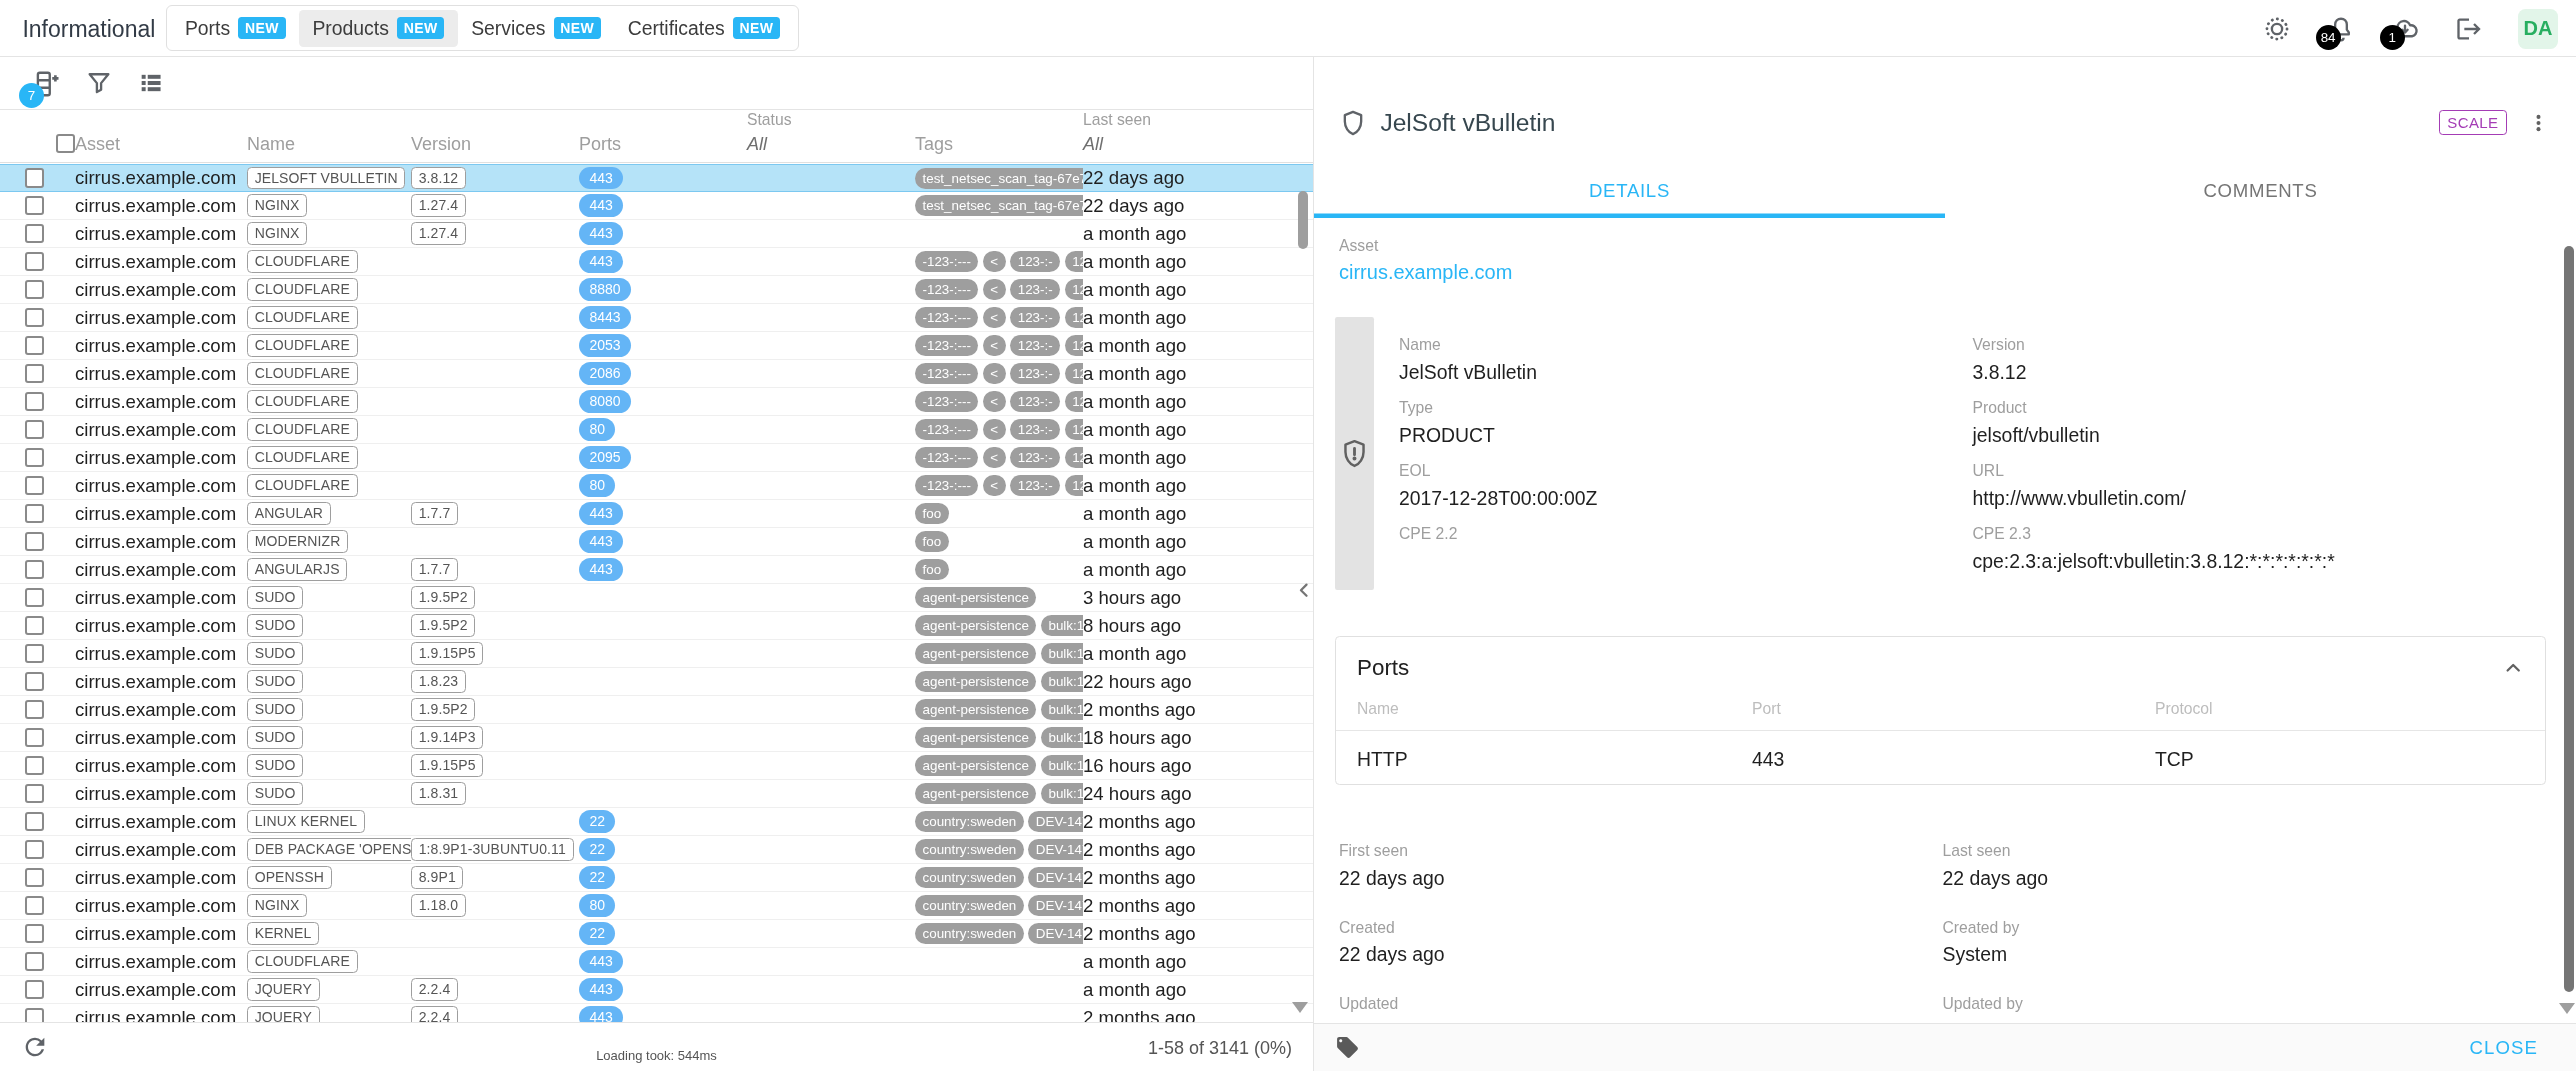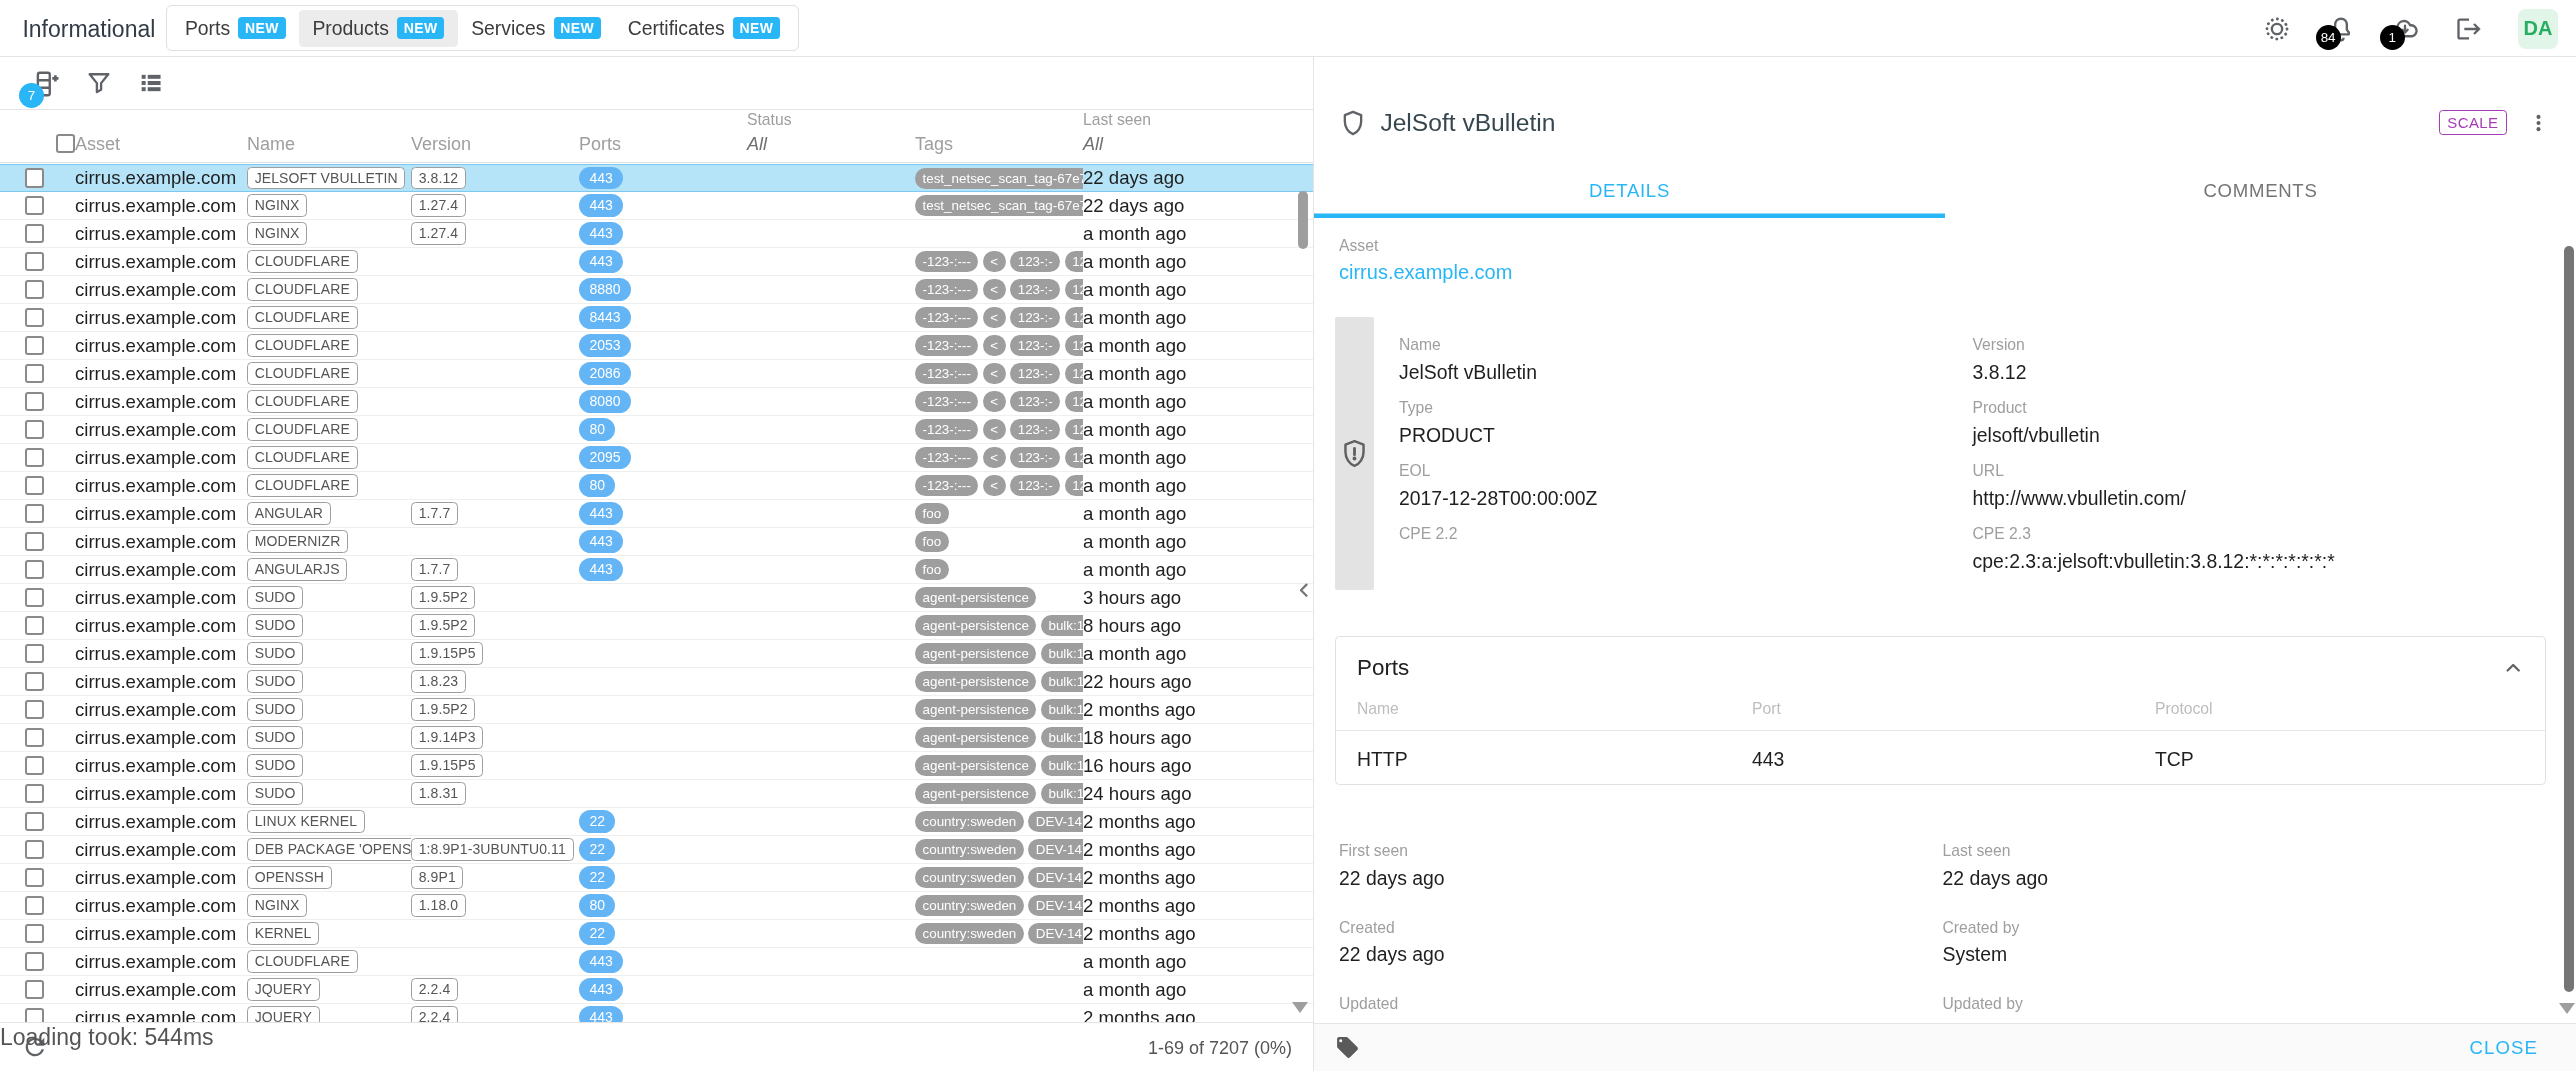--- a/index.html
+++ b/index.html
@@ -67,22 +67,22 @@
 
   .t-thumb { position:absolute; left:1298px; top:191px; width:9.7px; height:58px;
              background:#9E9E9E; border-radius:5.2px; cursor:pointer; }
   .t-down { position:absolute; left:1292px; top:1002px; width:0; height:0; cursor:pointer;
             border-left:8.2px solid transparent; border-right:8.2px solid transparent;
             border-top:11.2px solid #9E9E9E; }
 
   .left-footer { position:absolute; bottom:0; left:0; width:1313px; height:49px;
                  border-top:0.7px solid #e4e4e4; background:#fff; }
   .refresh { position:absolute; left:21px; top:10.4px; width:28px; height:28px; cursor:pointer; }
-  .loading-text { position:absolute; left:0; right:0; top:1px; text-align:left;
-                  font-size:23px; color:#555; }
+  .loading-text { position:absolute; left:0; right:0; top:25px; text-align:center;
+                  font-size:13px; color:#555; }
   .range-text { position:absolute; right:21px; top:15px; font-size:18px; color:#555; }
 
   .v-divider { position:absolute; top:57px; bottom:0; left:1313px; width:0.7px; background:#e4e4e4; }
   .collapse-handle { position:absolute; left:1289px; top:574px; width:30px; height:33px;
                      display:flex; align-items:center; justify-content:center; cursor:pointer; }
 
   
   .right { position:absolute; left:1314px; top:57px; right:0; bottom:0; background:#fff; }
   .panel-header { position:absolute; top:46px; left:25px; right:27px; height:39px;
                   display:flex; align-items:center; }
@@ -858,21 +858,21 @@
 <div class="t-thumb"></div>
 <div class="t-down"></div>
 
 <div class="left-footer">
   <div class="refresh">
     <svg width="28" height="28" viewBox="0 0 24 24" fill="#5f6368">
       <path d="M17.65 6.35A7.96 7.96 0 0 0 12 4c-4.42 0-7.99 3.58-7.99 8s3.57 8 7.99 8c3.73 0 6.84-2.55 7.73-6h-2.08A5.99 5.99 0 0 1 12 18c-3.31 0-6-2.69-6-6s2.69-6 6-6c1.66 0 3.14.69 4.22 1.78L13 11h7V4l-2.35 2.35z"></path>
     </svg>
   </div>
   <div class="loading-text">Loading took: 544ms</div>
-  <div class="range-text">1-69 of 7207 (0%)</div>
+  <div class="range-text">1-58 of 3141 (0%)</div>
 </div>
 
 <div class="v-divider"></div>
 <div class="collapse-handle">
   <svg width="22.4" height="22.4" viewBox="0 0 24 24" fill="none" stroke="#757575" stroke-width="2.4" stroke-linecap="round" stroke-linejoin="round">
     <polyline points="14.5,6 8.5,12 14.5,18"></polyline>
   </svg>
 </div>
 
 <div class="right">

